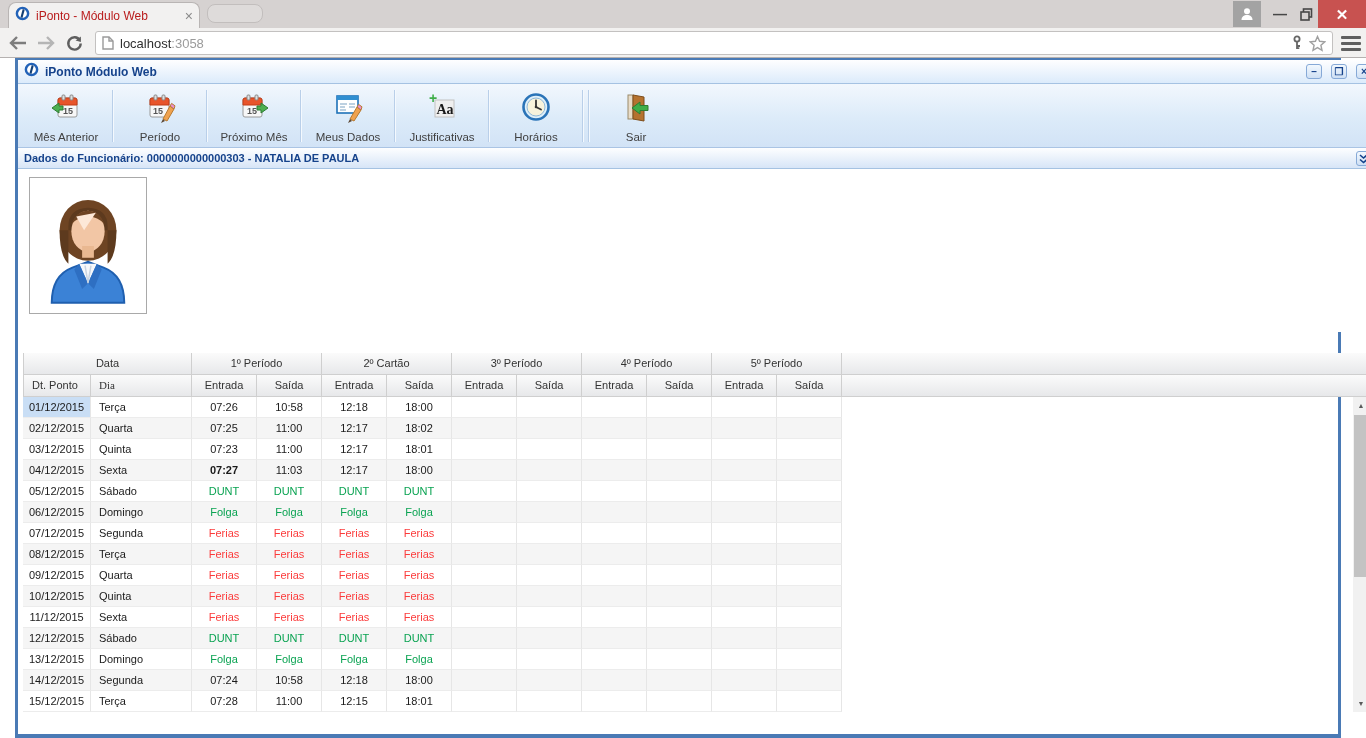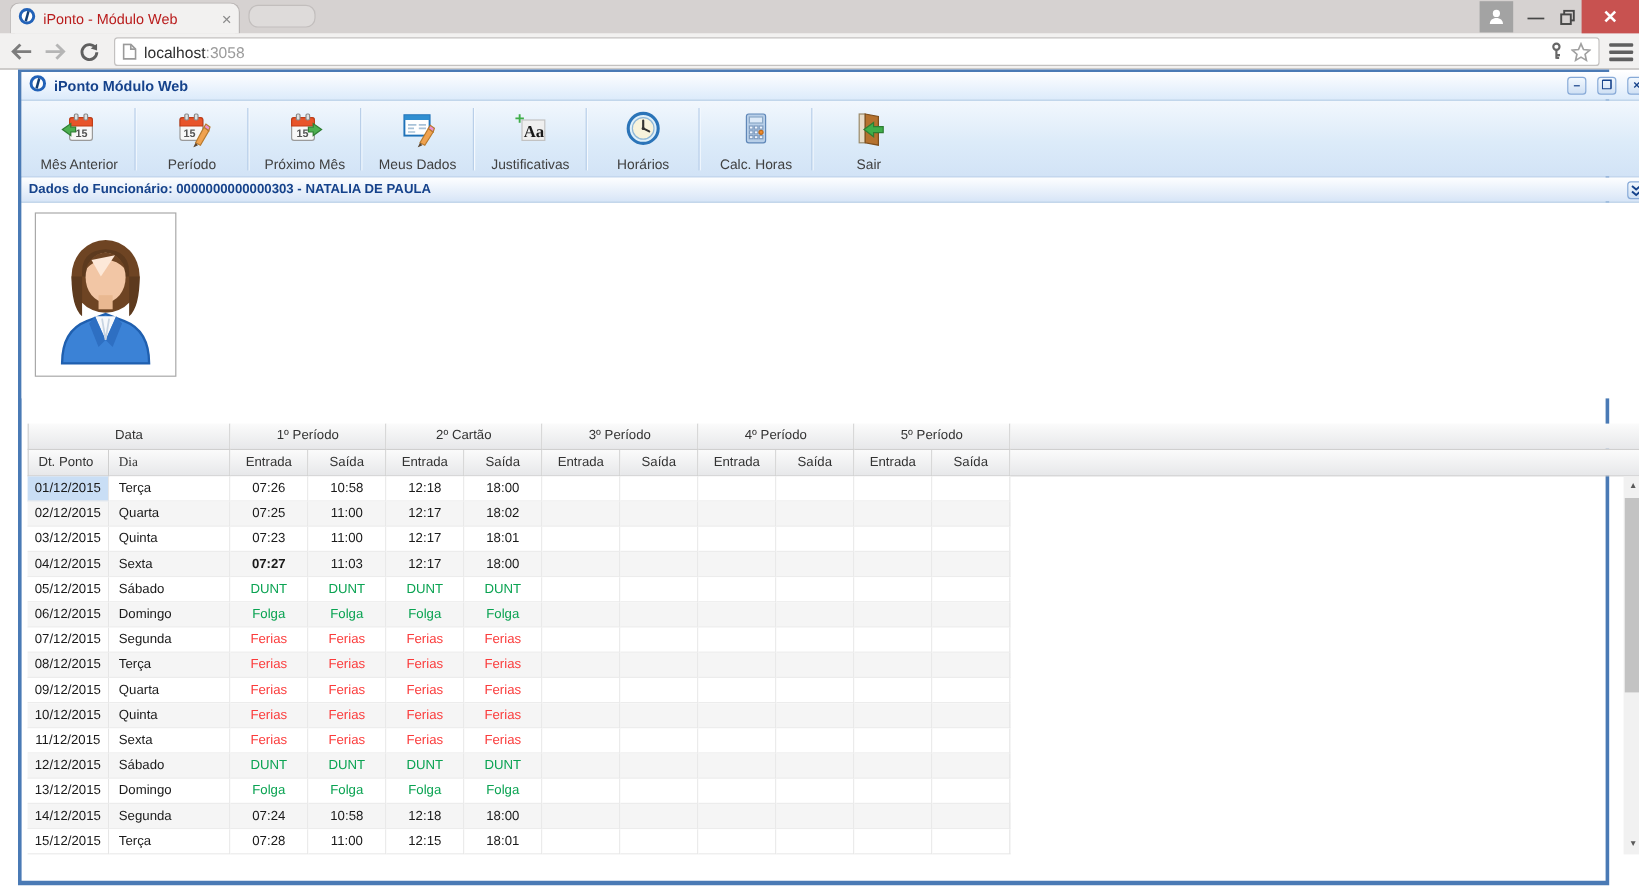--- a/index.html
+++ b/index.html
@@ -263,38 +263,20 @@
           <div class="tbtn">
             <span><svg width="32" height="32" viewBox="0 0 32 32">
                 <circle cx="16" cy="16" r="12.5" fill="#dff0fa" stroke="#2b74b8" stroke-width="2.6"></circle>
                 <circle cx="16" cy="16" r="9" fill="#f8f3dc" stroke="#90b8d8"></circle>
                 <path d="M16 16 L16 9.5 M16 16 L21 18.5" stroke="#333" stroke-width="1.8" stroke-linecap="round"></path>
                 <circle cx="16" cy="16" r="1.3" fill="#333"></circle>
               </svg></span>
             <span class="lbl">Horários</span>
           </div>
           <div class="tsep"></div>
-          <div class="tbtn">
-            <span><svg width="32" height="32" viewBox="0 0 32 32">
-                <rect x="8" y="4" width="16" height="24" rx="2" fill="#b8cfe8" stroke="#5f87b8"></rect>
-                <rect x="10.5" y="6.5" width="11" height="5" fill="#ddeaf8" stroke="#8aa8c8"></rect>
-                <g fill="#eef4fc" stroke="#7e9cc0">
-                  <rect x="10.5" y="14" width="3" height="2.6"></rect>
-                  <rect x="14.6" y="14" width="3" height="2.6"></rect>
-                  <rect x="18.7" y="14" width="3" height="2.6"></rect>
-                  <rect x="10.5" y="18" width="3" height="2.6"></rect>
-                  <rect x="14.6" y="18" width="3" height="2.6"></rect>
-                  <rect x="10.5" y="22" width="3" height="2.6"></rect>
-                  <rect x="14.6" y="22" width="3" height="2.6"></rect>
-                  <rect x="18.7" y="22" width="3" height="2.6"></rect>
-                </g>
-                <circle cx="20.2" cy="19.3" r="1.7" fill="#f08c2e" stroke="#c06a18"></circle>
-              </svg></span>
-            <span class="lbl">Calc. Horas</span>
-          </div>
           <div class="tsep"></div>
           <div class="tbtn">
             <span><svg width="32" height="32" viewBox="0 0 32 32">
                 <rect x="8" y="4" width="5" height="24" fill="#e8dcc8" stroke="#9a8a6a"></rect>
                 <polygon points="13,4 24,6 24,30 13,28" fill="#b5722f" stroke="#7e4e1c"></polygon>
                 <circle cx="22" cy="18" r="1" fill="#5c3a12"></circle>
                 <polygon points="12,17 20,11 20,14.5 28,14.5 28,19.5 20,19.5 20,23" fill="#3fae49" stroke="#2e7d32"></polygon>
               </svg></span>
             <span class="lbl">Sair</span>
           </div>

